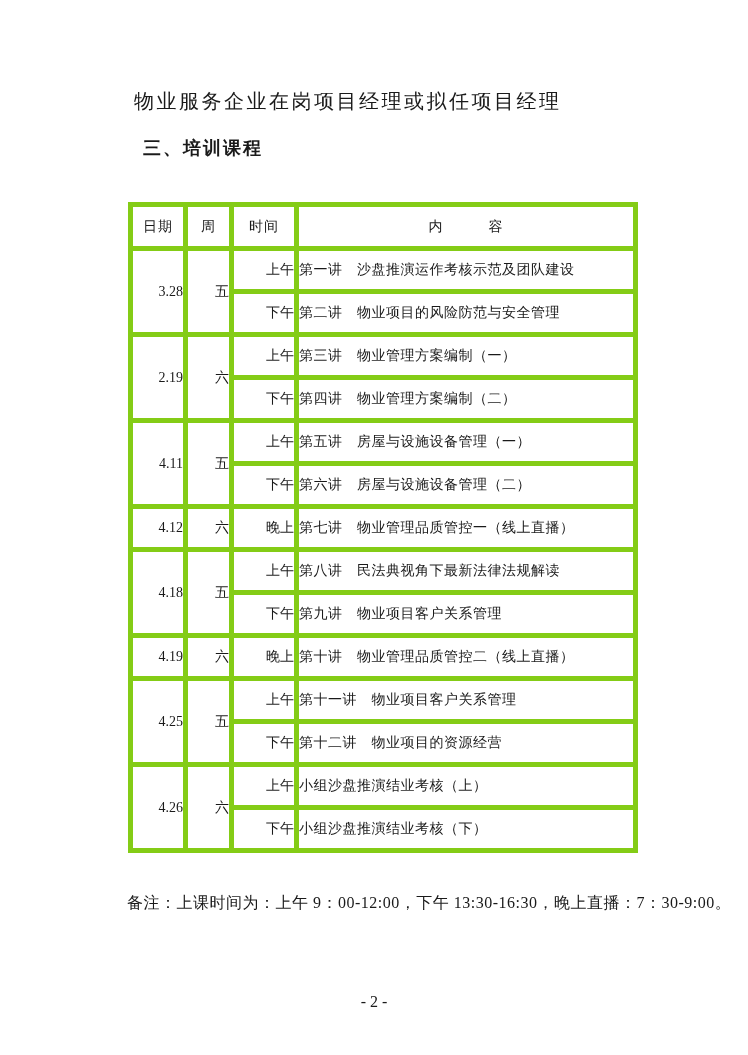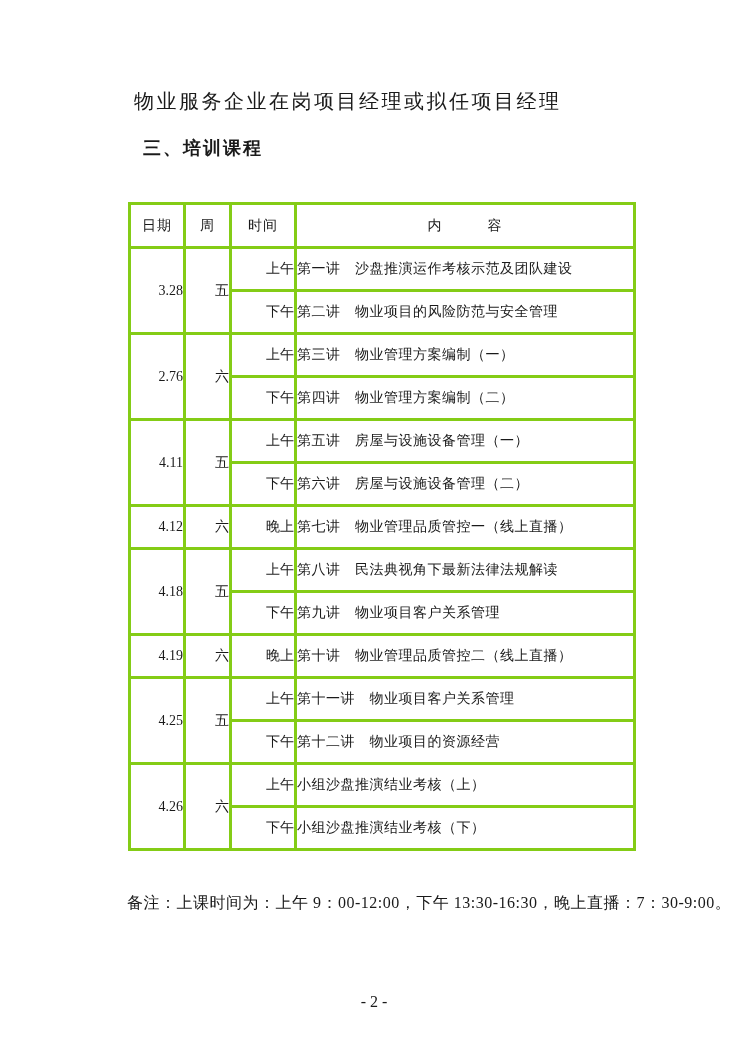--- a/index.html
+++ b/index.html
@@ -33,21 +33,21 @@
     position: absolute;
     left: 128px;
     top: 202px;
     width: 505px;
     border-collapse: collapse;
     table-layout: fixed;
     border: 2px solid #3a3a3a;
     font-size: 14px;
   }
   .course-table th, .course-table td {
-    border: 3px solid #84cc16;
+    border: 5px solid #84cc16;
     font-weight: normal;
     vertical-align: middle;
   }
   .course-table thead th {
     height: 44px;
     text-align: center;
     letter-spacing: 1px;
   }
   .course-table td { height: 43px; }
   .c-date, .c-week, .c-time { text-align: right; }
@@ -100,21 +100,21 @@
         <td class="c-date" rowspan="2">3.28</td>
         <td class="c-week" rowspan="2">五</td>
         <td class="c-time">上午</td>
         <td class="c-content">第一讲　沙盘推演运作考核示范及团队建设</td>
       </tr>
       <tr>
         <td class="c-time">下午</td>
         <td class="c-content">第二讲　物业项目的风险防范与安全管理</td>
       </tr>
       <tr>
-        <td class="c-date" rowspan="2">2.76</td>
+        <td class="c-date" rowspan="2">2.19</td>
         <td class="c-week" rowspan="2">六</td>
         <td class="c-time">上午</td>
         <td class="c-content">第三讲　物业管理方案编制（一）</td>
       </tr>
       <tr>
         <td class="c-time">下午</td>
         <td class="c-content">第四讲　物业管理方案编制（二）</td>
       </tr>
       <tr>
         <td class="c-date" rowspan="2">4.11</td>

